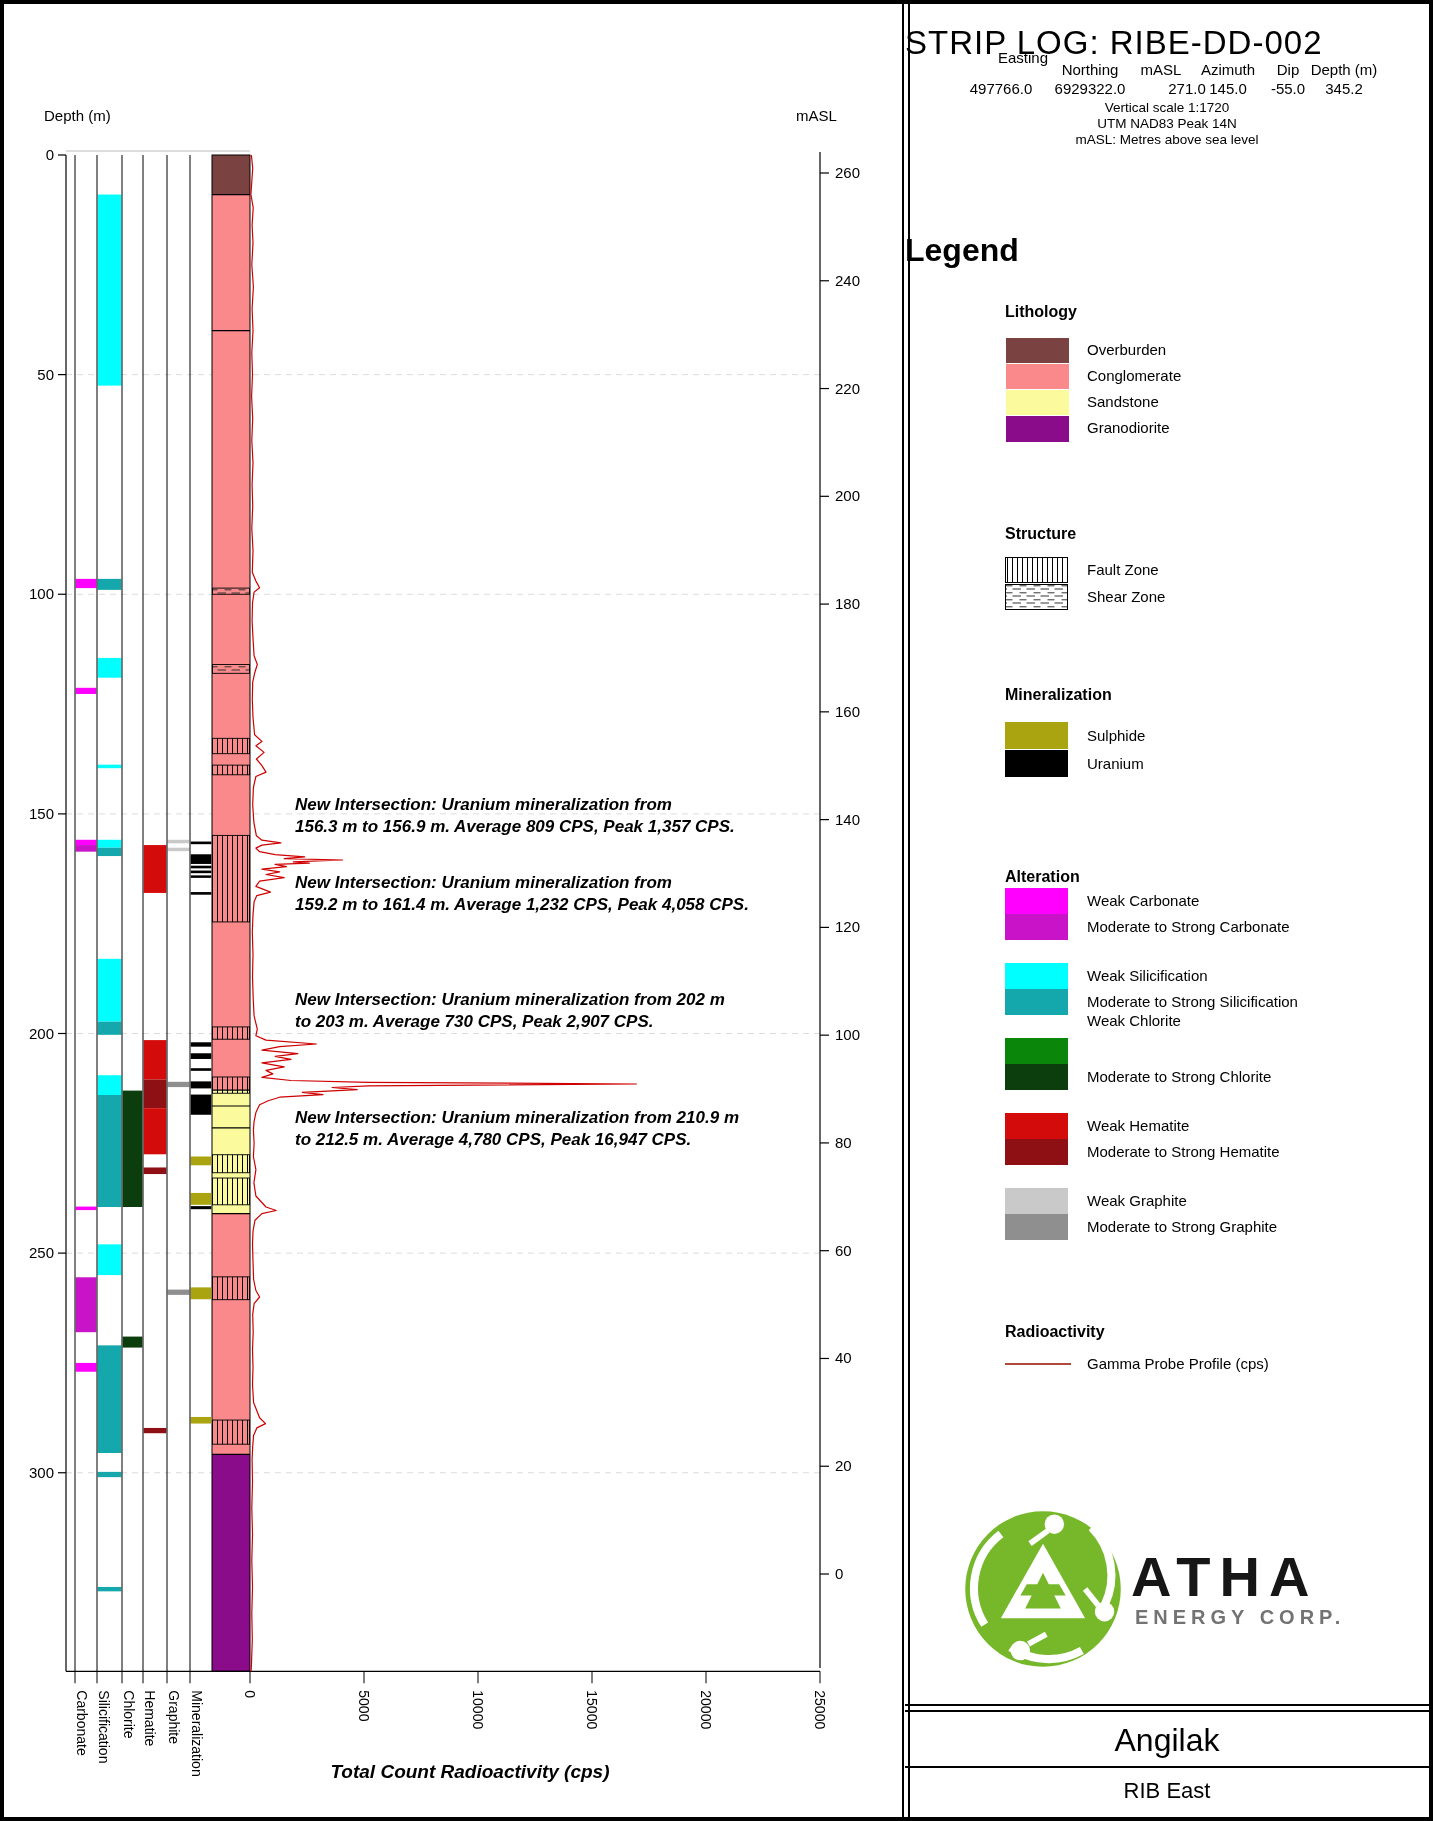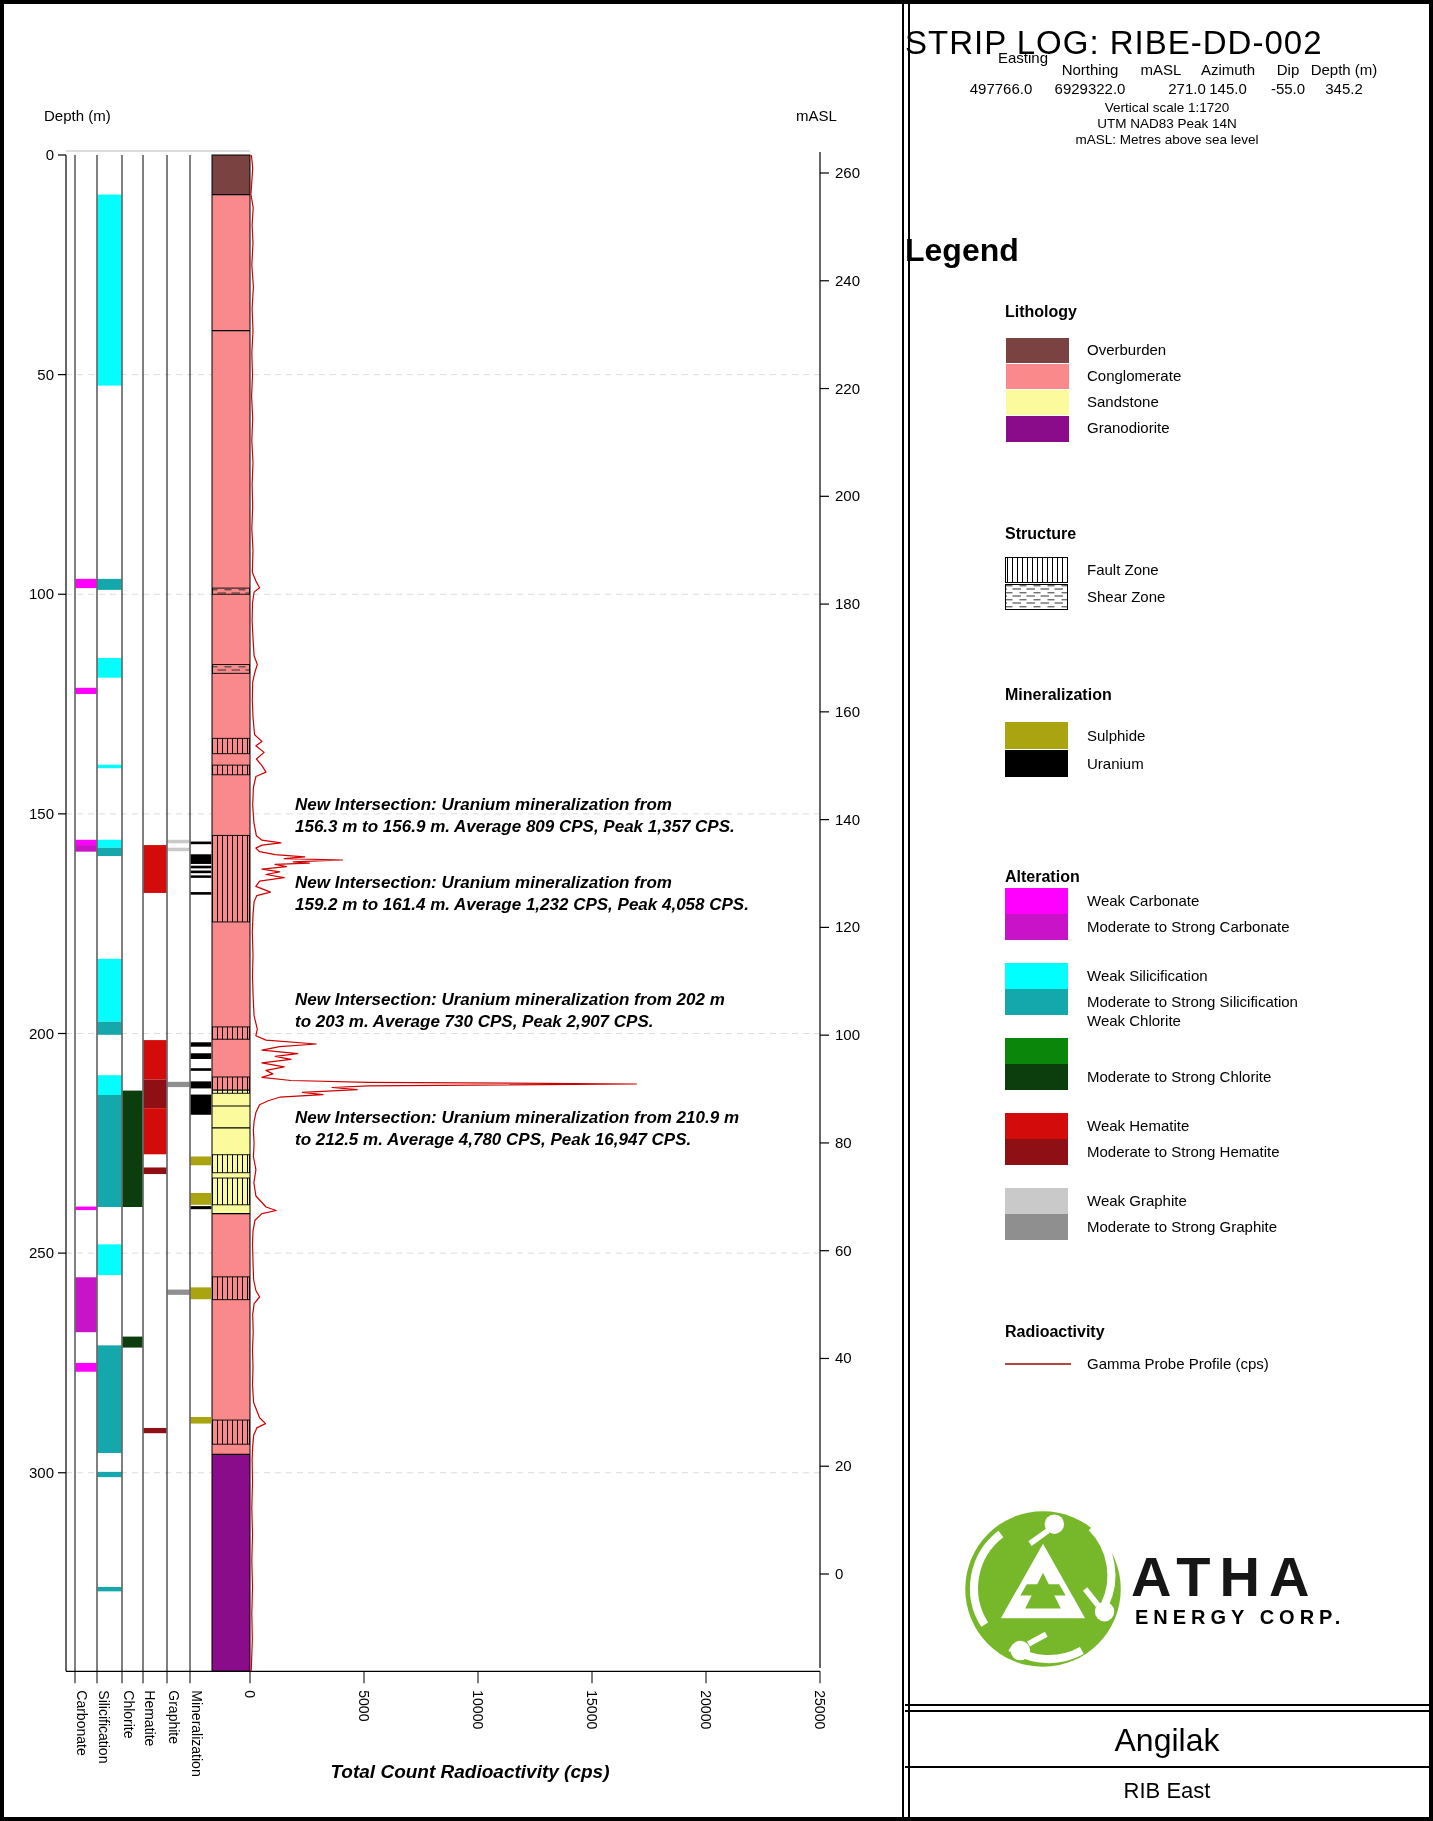--- a/index.html
+++ b/index.html
@@ -336,21 +336,21 @@
       <path d="M50 40 L61 62 L39 62 Z" fill="#76B82A"></path>
       <path d="M36 54 L64 54 L60 47 L40 47 Z" fill="#76B82A"></path>
       <circle cx="57" cy="10" r="6" fill="#fff"></circle>
       <line x1="53" y1="14" x2="42" y2="22" stroke="#fff" stroke-width="3.5"></line>
       <circle cx="88" cy="64" r="6" fill="#fff"></circle>
       <line x1="84" y1="60" x2="76" y2="50" stroke="#fff" stroke-width="3.5"></line>
       <circle cx="36" cy="88" r="6" fill="#fff"></circle>
       <line x1="41" y1="84" x2="52" y2="78" stroke="#fff" stroke-width="3.5"></line>
     </svg>
     <div class="logo-word">ATHA</div>
-    <div class="logo-sub" id="logo-sub" style="color: #000000;">ENERGY CORP.</div>
+    <div class="logo-sub" id="logo-sub" style="color: #737373;">ENERGY CORP.</div>
 
     <div id="footer-box">
       <div class="fline" style="top:4px;height:2px"></div>
       <div class="fline" style="top:10px;height:1.5px"></div>
       <div class="footer-project">Angilak</div>
       <div class="fline" style="top:66px;height:1.5px"></div>
       <div class="footer-area">RIB East</div>
     </div>
   </div>
 </div>

